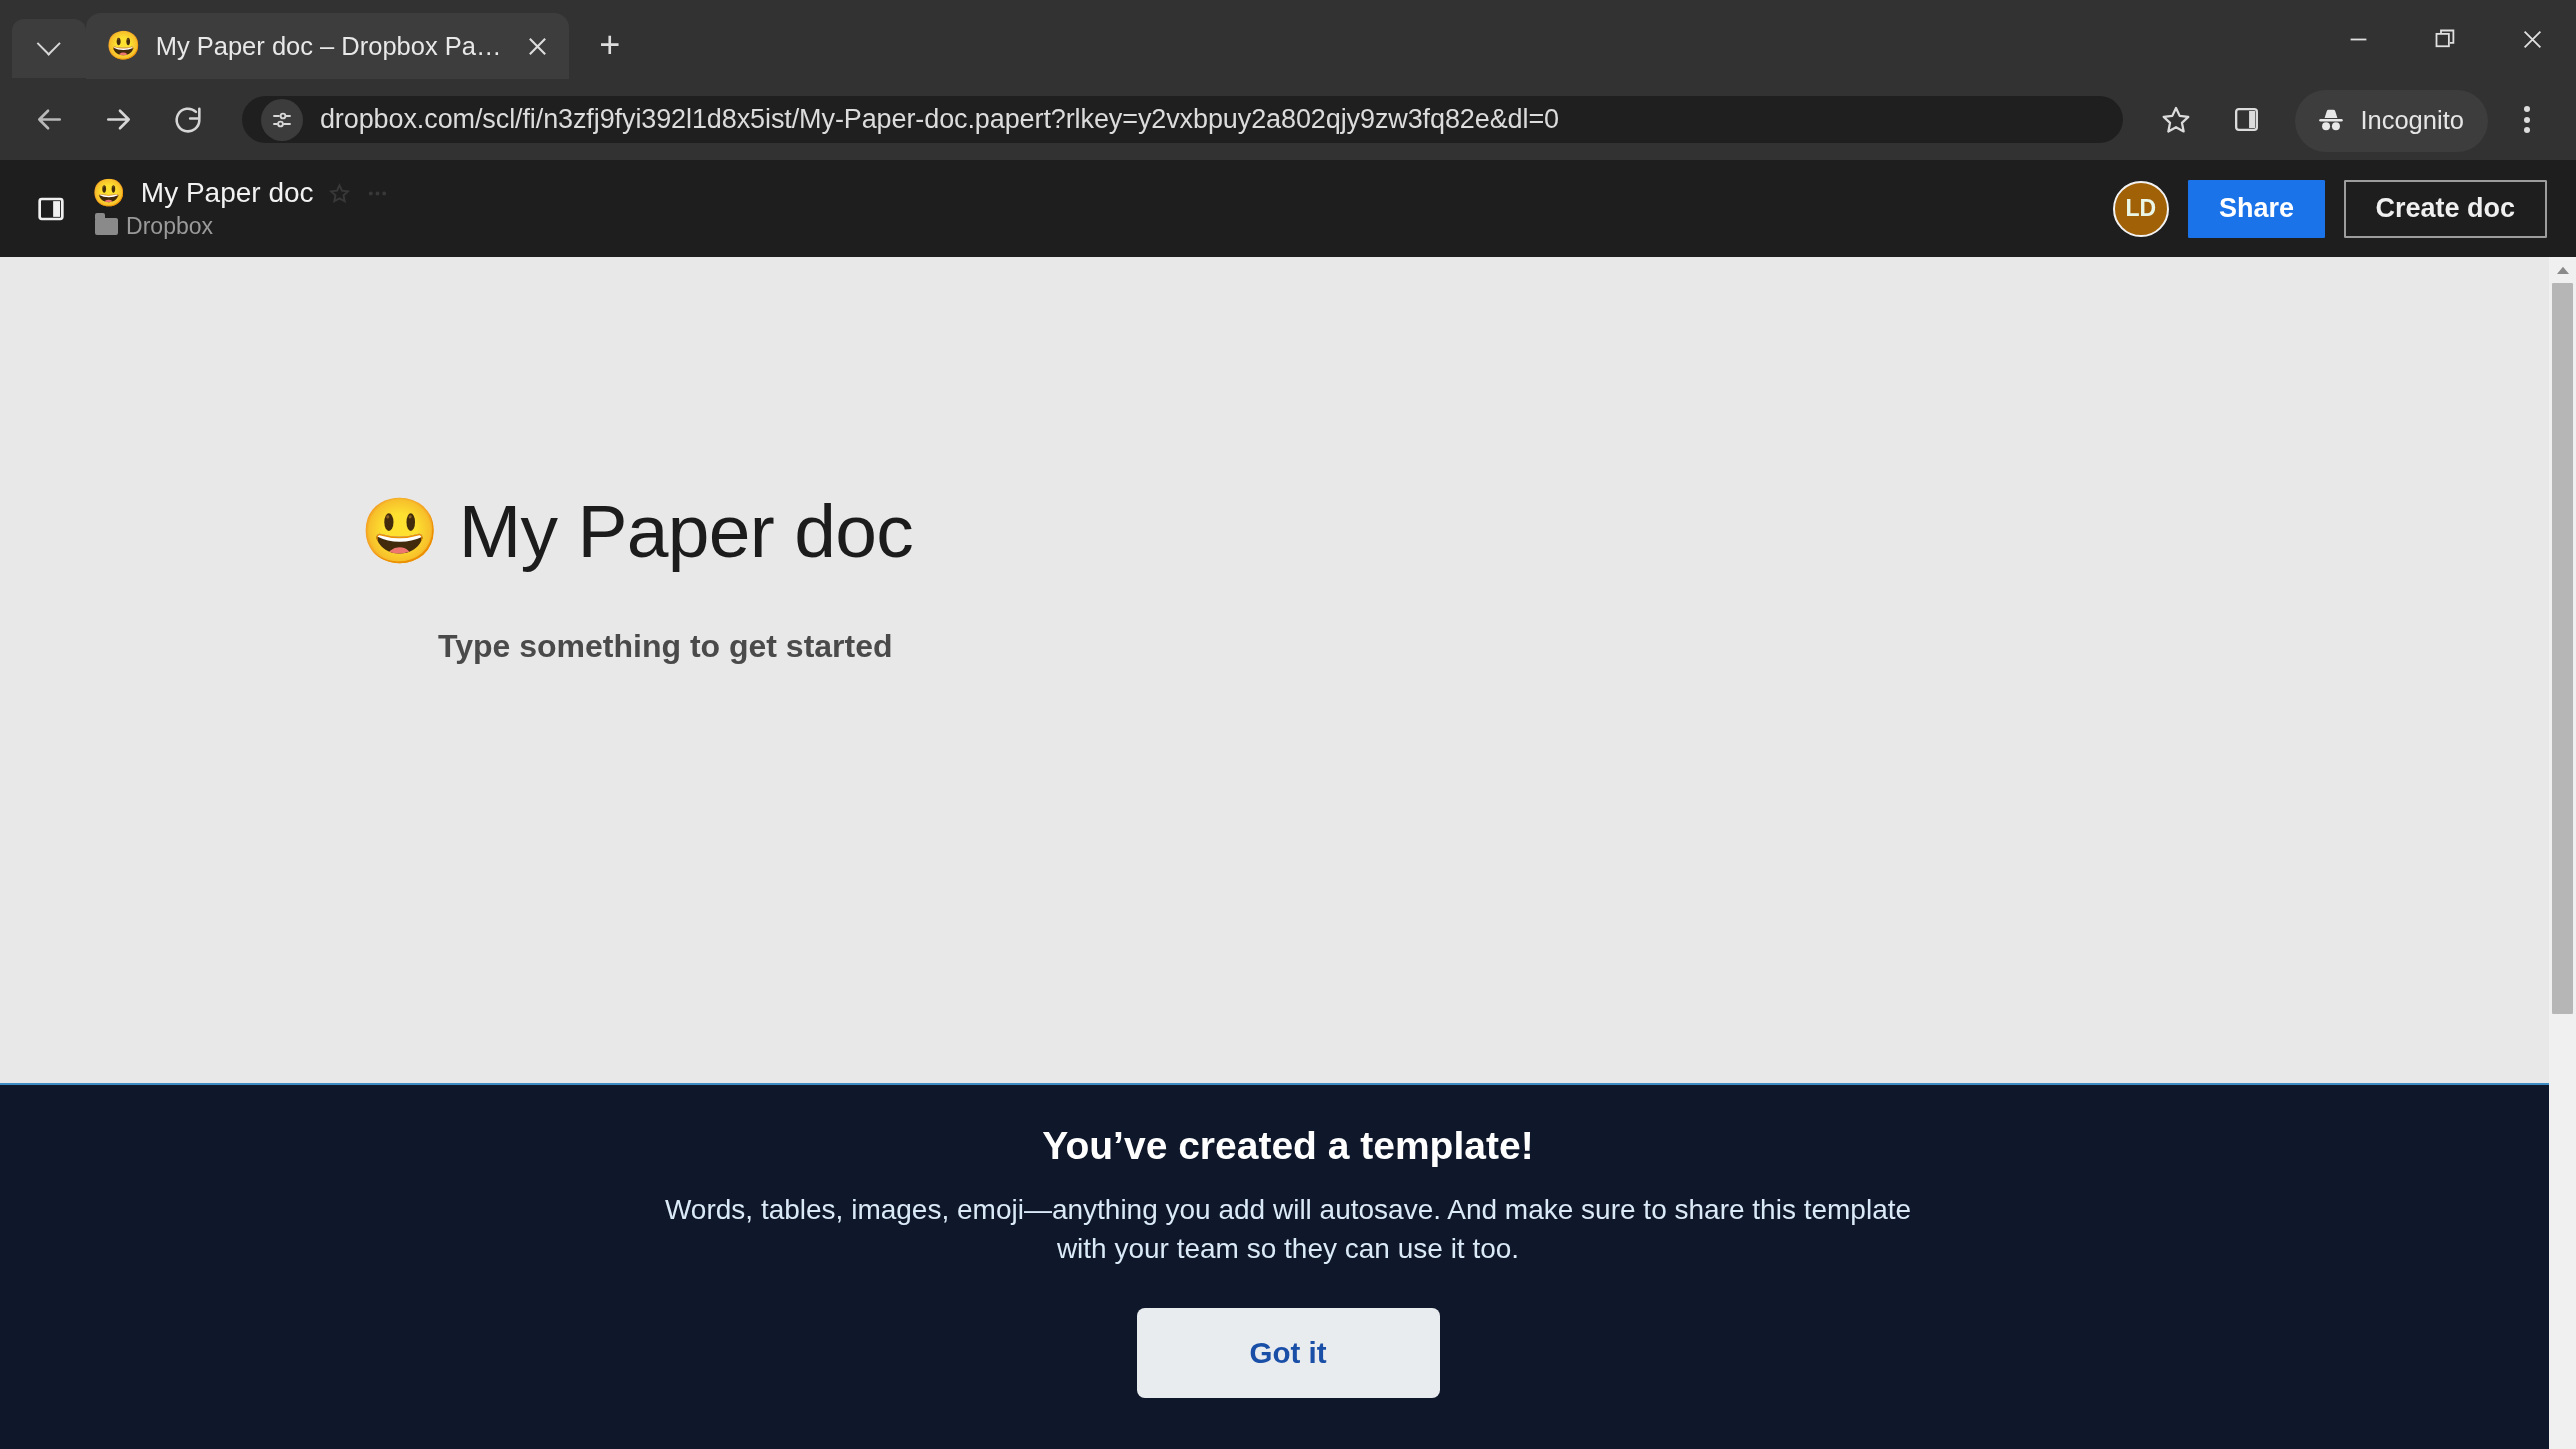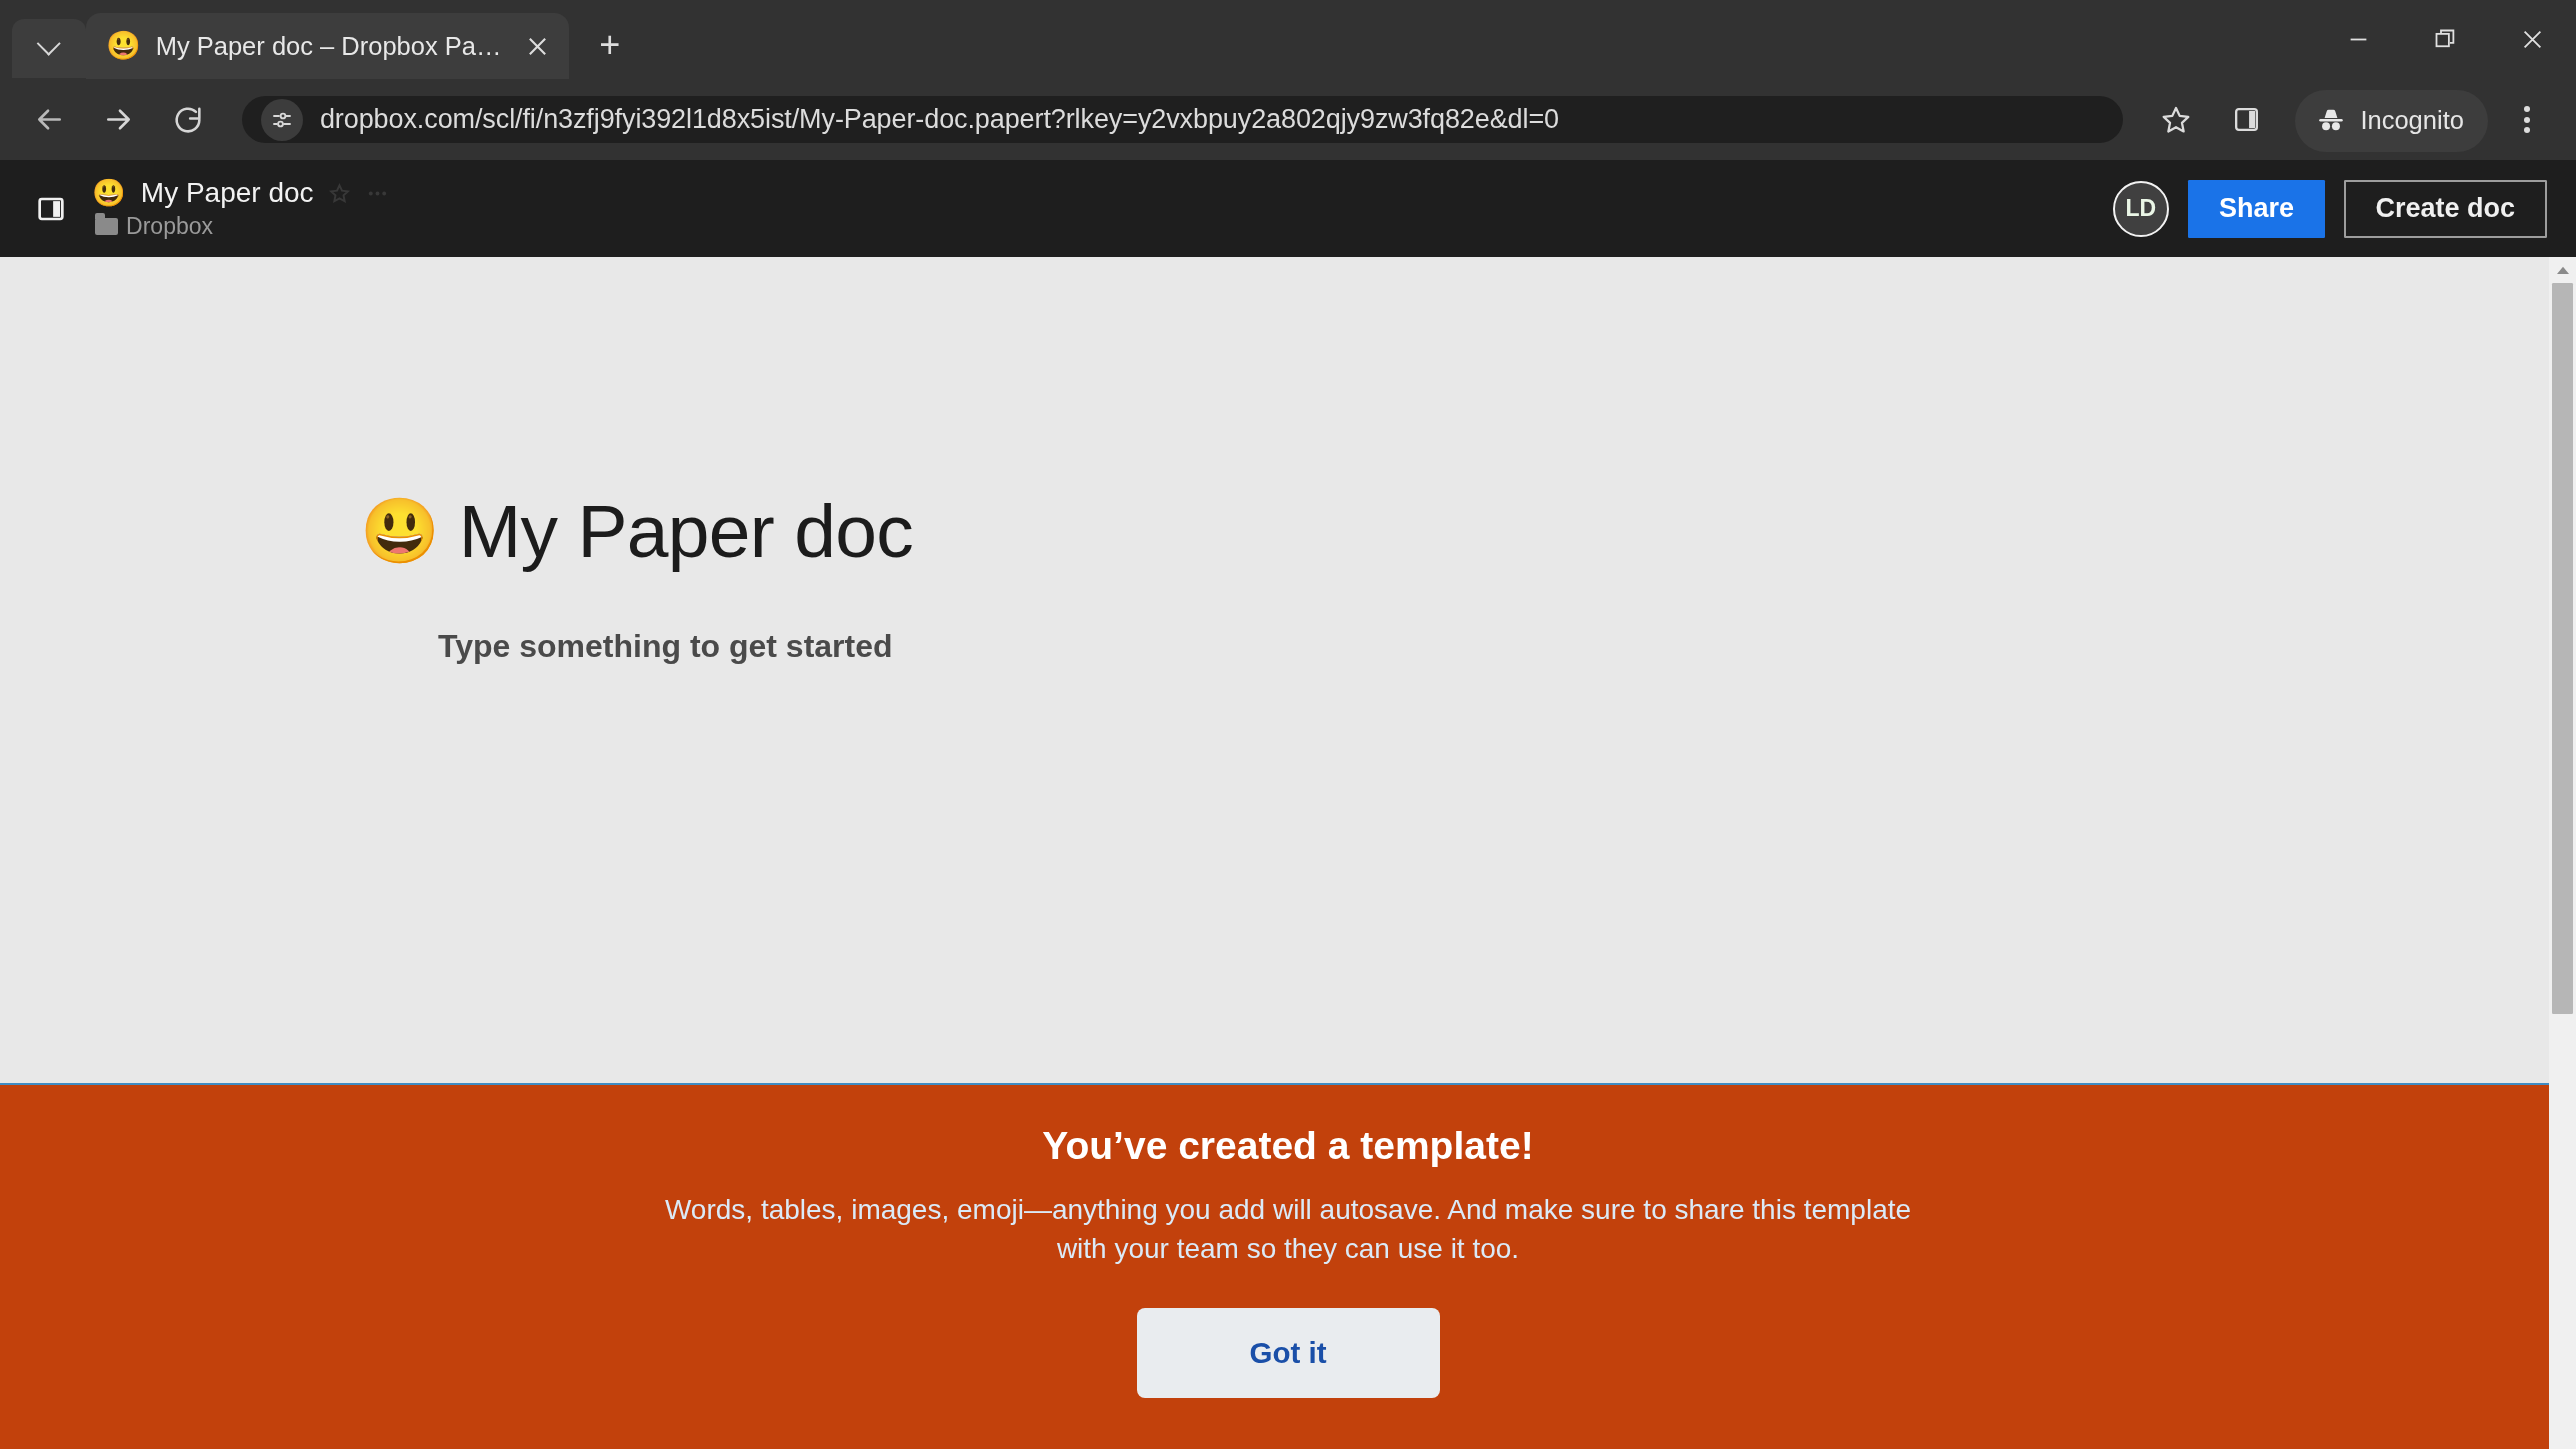--- a/index.html
+++ b/index.html
@@ -65,42 +65,42 @@
   .doc-emoji { font-size:27px; line-height:1; }
   .doc-title { color:#f2f2f2; font-size:28px; }
   .faint-icon { opacity:0.12; display:flex; align-items:center; }
   .breadcrumb { display:flex; align-items:center; gap:8px; padding-left:2.7px; }
   .folder-ico { width:23px; height:17.4px; background:#8a8a8a; border-radius:2px; position:relative; }
   .folder-ico:before { content:""; position:absolute; top:-4.7px; left:0; width:10px; height:5.4px; background:#8a8a8a; border-radius:2px 2px 0 0; }
   .breadcrumb-label { color:#9a9a9a; font-size:23px; }
 
   .header-right { margin-left:auto; display:flex; align-items:center; gap:19px; }
   .avatar {
-    width:56px; height:56px; border-radius:50%; background:#404040; color:#eaf6e6;
+    width:56px; height:56px; border-radius:50%; background:#a16207; color:#eaf6e6;
     display:flex; align-items:center; justify-content:center; font-size:23px; font-weight:700;
     border:2.7px solid #f2f2f2;
   }
   .share-btn { height:58px; background:#1a73e8; color:#fff; font-size:27px; font-weight:700;
     display:flex; align-items:center; justify-content:center; padding:0 31px; border:none; border-radius:1.3px;
     font-family:"Liberation Sans", sans-serif; }
   .create-btn { height:58px; background:transparent; color:#f0f0f0; font-size:27px; font-weight:700;
     display:flex; align-items:center; justify-content:center; padding:0 29.5px;
     border:2px solid #9d9d9d; border-radius:1.3px; font-family:"Liberation Sans", sans-serif; }
 
   .doc-area { position:absolute; left:0; right:0; top:97px; bottom:0; background:#e8e8e8; }
   .doc-body { padding:231px 0 0 360px; }
   .doc-heading { display:flex; align-items:center; gap:19px; }
   .doc-heading-emoji { font-size:64px; line-height:1; }
   .doc-heading-text { font-size:75px; color:#1c1c1c; font-weight:400; letter-spacing:-0.7px; }
   .doc-placeholder { margin-top:54px; margin-left:78px; font-size:32px; color:#4a4a4a;font-weight:bold; }
 
   
   .banner {
     position:absolute; left:0; right:0; bottom:0; height:366px;
-    background:#c2410c; border-top:2px solid #3f8cc4;
+    background:#0f172a; border-top:2px solid #3f8cc4;
     display:flex; flex-direction:column; align-items:center; padding-top:39px;
   }
   .banner-title { color:#ffffff; font-size:39px; font-weight:700; }
   .banner-body { color:#dbeaf7; font-size:28px; line-height:1.42; text-align:center; max-width:1254px; margin-top:21.5px; }
   .got-it-btn {
     margin-top:39px; width:303px; height:90px; background:#e9ecef; border:none; border-radius:8px;
     color:#1a4fa8; font-size:29.5px; font-weight:700; font-family:"Liberation Sans", sans-serif;
     display:flex; align-items:center; justify-content:center;
   }
 

